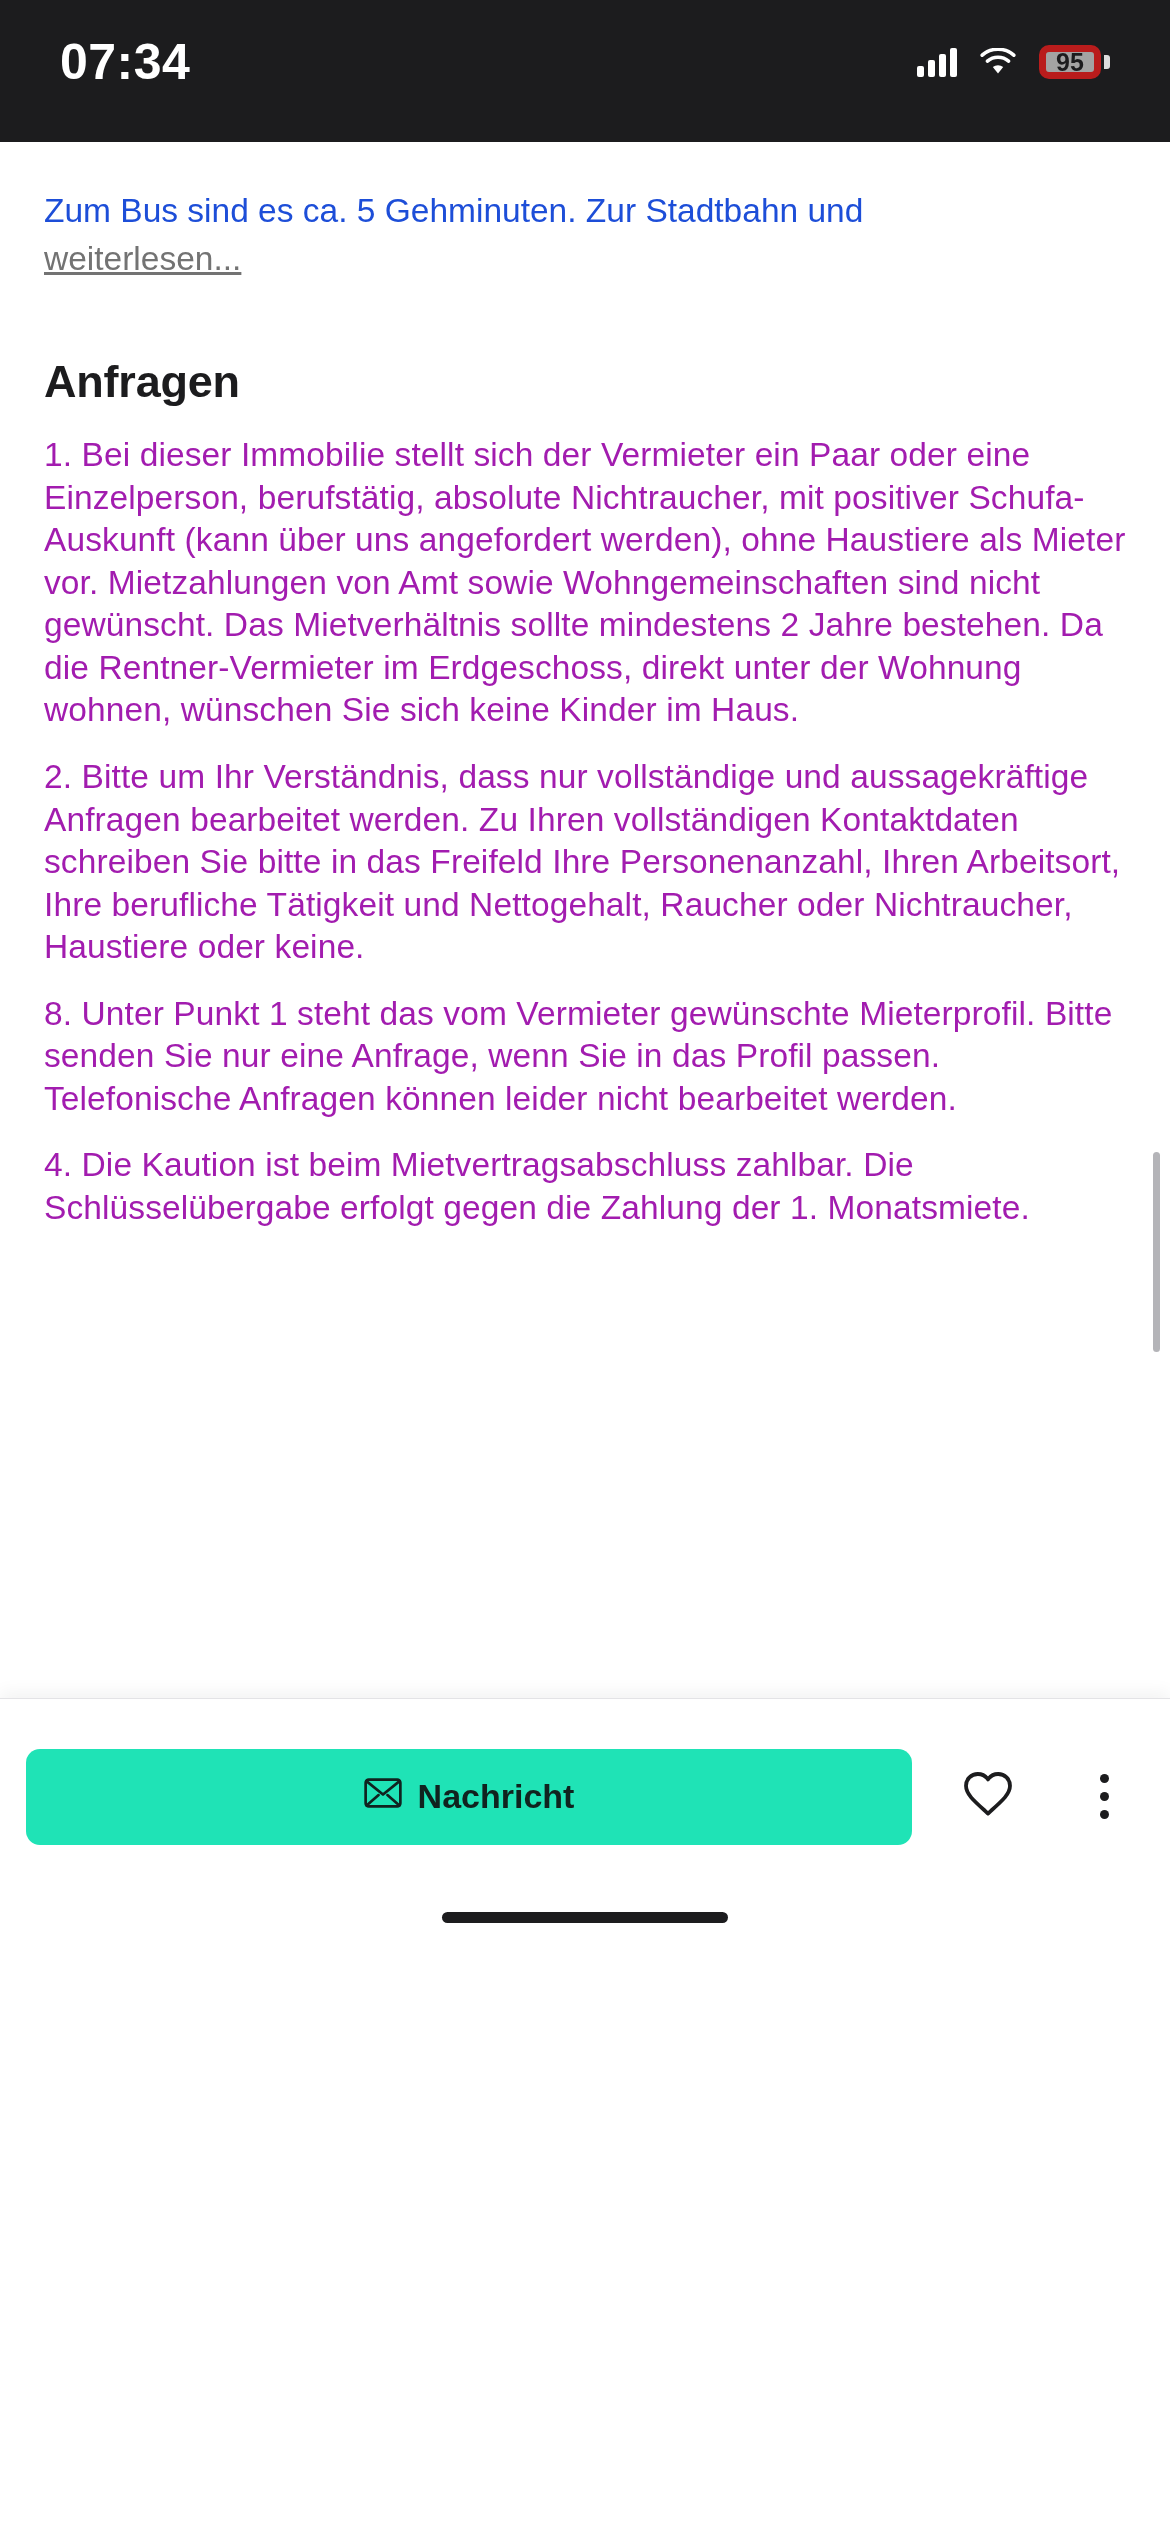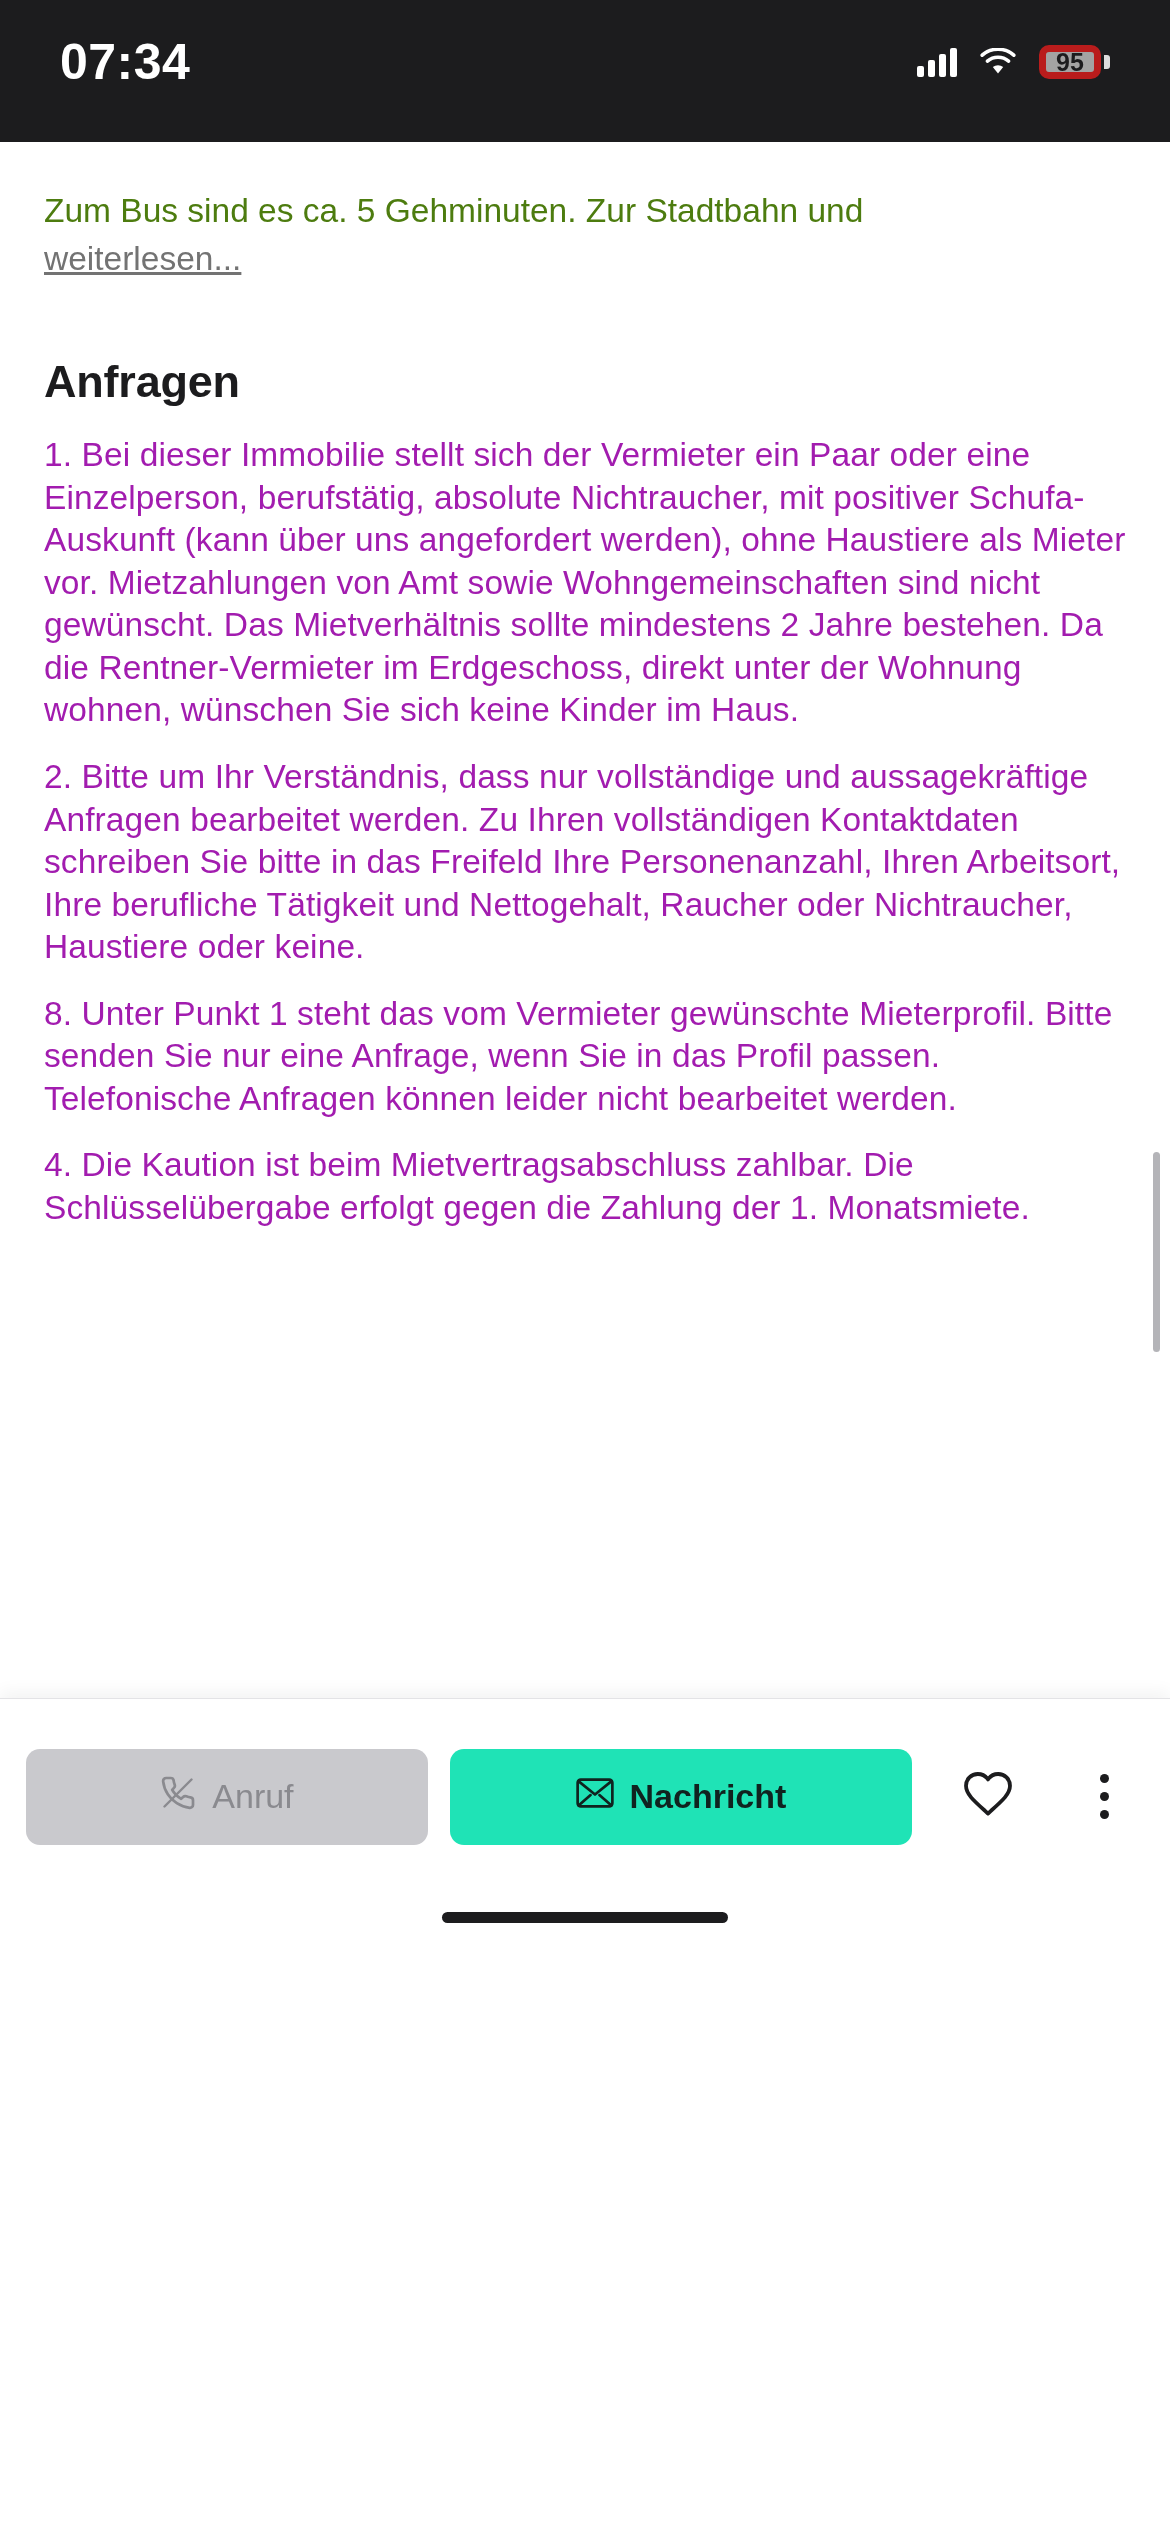--- a/index.html
+++ b/index.html
@@ -96,21 +96,21 @@
   }
   .para {
     font-size: 33.5px;
     line-height: 1.27;
     color: #a21caf;
     letter-spacing: 0.1px;
   }
   .teaser {
     font-size: 33.5px;
     line-height: 1.5;
-    color: #4d7c0f;
+    color: #1d4ed8;
   }
   .readmore {
     color: #737373;
     font-size: 33.5px;
     display: inline-block;
     margin-top: 4px;
   }
   .section-title {
     font-size: 45px;
     font-weight: bold;
@@ -241,29 +241,20 @@
 
     <p class="para">1. Bei dieser Immobilie stellt sich der Vermieter ein Paar oder eine Einzelperson, berufstätig, absolute Nichtraucher, mit positiver Schufa-Auskunft (kann über uns angefordert werden), ohne Haustiere als Mieter vor. Mietzahlungen von Amt sowie Wohngemeinschaften sind nicht gewünscht. Das Mietverhältnis sollte mindestens 2 Jahre bestehen. Da die Rentner-Vermieter im Erdgeschoss, direkt unter der Wohnung wohnen, wünschen Sie sich keine Kinder im Haus.</p>
     <p class="para">2. Bitte um Ihr Verständnis, dass nur vollständige und aussagekräftige Anfragen bearbeitet werden. Zu Ihren vollständigen Kontaktdaten schreiben Sie bitte in das Freifeld Ihre Personenanzahl, Ihren Arbeitsort, Ihre berufliche Tätigkeit und Nettogehalt, Raucher oder Nichtraucher, Haustiere oder keine.</p>
     <p class="para">8. Unter Punkt 1 steht das vom Vermieter gewünschte Mieterprofil. Bitte senden Sie nur eine Anfrage, wenn Sie in das Profil passen. Telefonische Anfragen können leider nicht bearbeitet werden.</p>
     <p class="para">4. Die Kaution ist beim Mietvertragsabschluss zahlbar. Die Schlüsselübergabe erfolgt gegen die Zahlung der 1. Monatsmiete.</p>
 
     <div class="scrollbar"></div>
   </div>
 
   <div class="bottom-bar">
-    <button class="btn btn-call">
-      <span>
-        <svg width="36" height="36" viewBox="0 0 24 24" fill="none" stroke="#8a8a8f" stroke-width="1.8" stroke-linecap="round" stroke-linejoin="round">
-          <path d="M22 16.9v3a2 2 0 0 1-2.2 2 19.8 19.8 0 0 1-8.6-3.1 19.5 19.5 0 0 1-6-6A19.8 19.8 0 0 1 2.1 4.2 2 2 0 0 1 4.1 2h3a2 2 0 0 1 2 1.7c.1 1 .4 1.9.7 2.8a2 2 0 0 1-.5 2.1L8.1 9.9a16 16 0 0 0 6 6l1.3-1.2a2 2 0 0 1 2.1-.5c.9.3 1.8.6 2.8.7a2 2 0 0 1 1.7 2z"></path>
-          <line x1="3" y1="21" x2="21" y2="3" stroke="#8a8a8f" stroke-width="1.6"></line>
-        </svg>
-      </span>
-      <span>Anruf</span>
-    </button>
 
     <button class="btn btn-message">
       <span>
         <svg width="38" height="30" viewBox="0 0 24 19" fill="none" stroke="#10231f" stroke-width="1.7" stroke-linecap="round" stroke-linejoin="round">
           <rect x="1" y="1" width="22" height="17" rx="2"></rect>
           <path d="M1.5 2l10.5 8.5L22.5 2"></path>
           <path d="M1.6 17.4l7.6-6.6M22.4 17.4l-7.6-6.6"></path>
         </svg>
       </span>
       <span>Nachricht</span>

